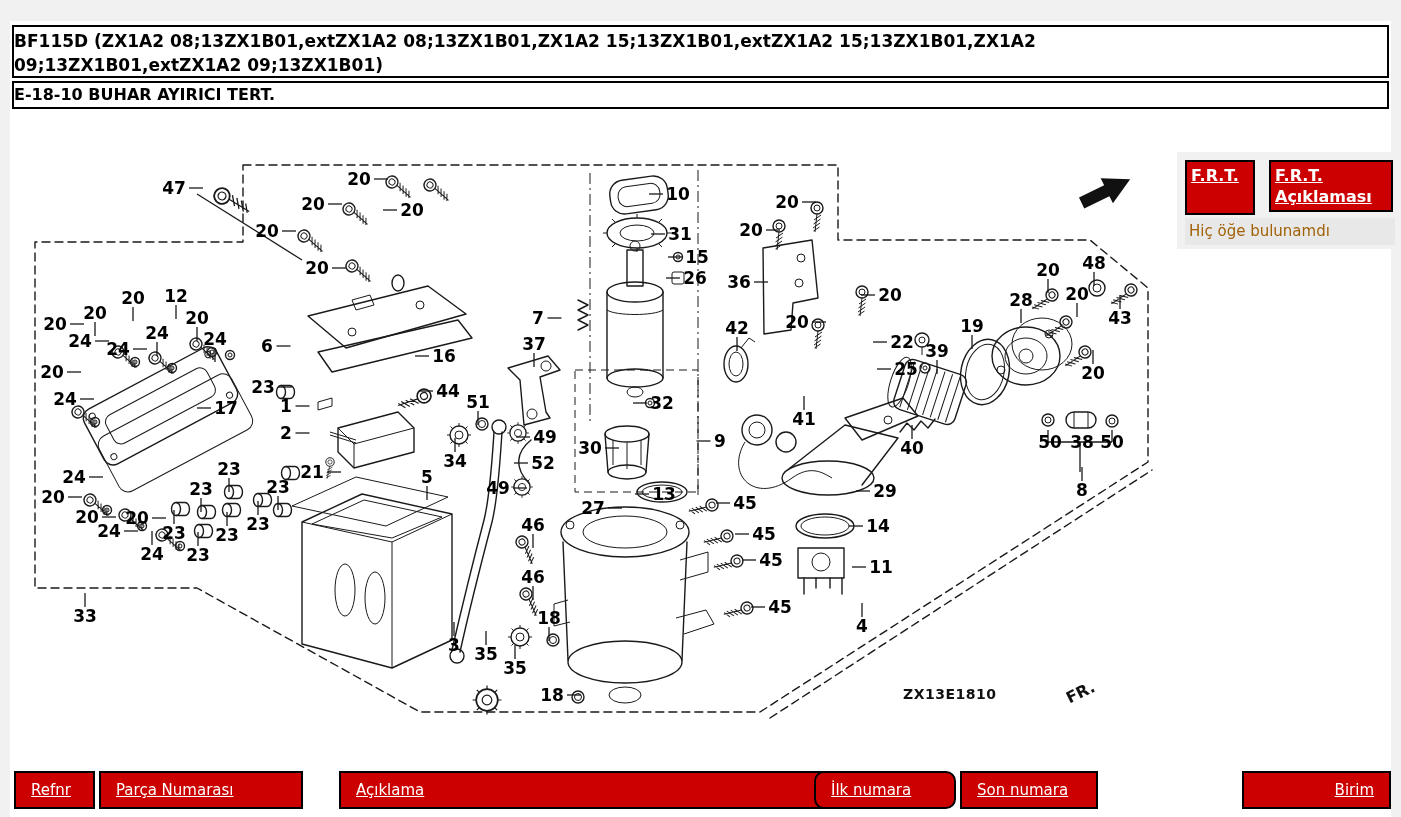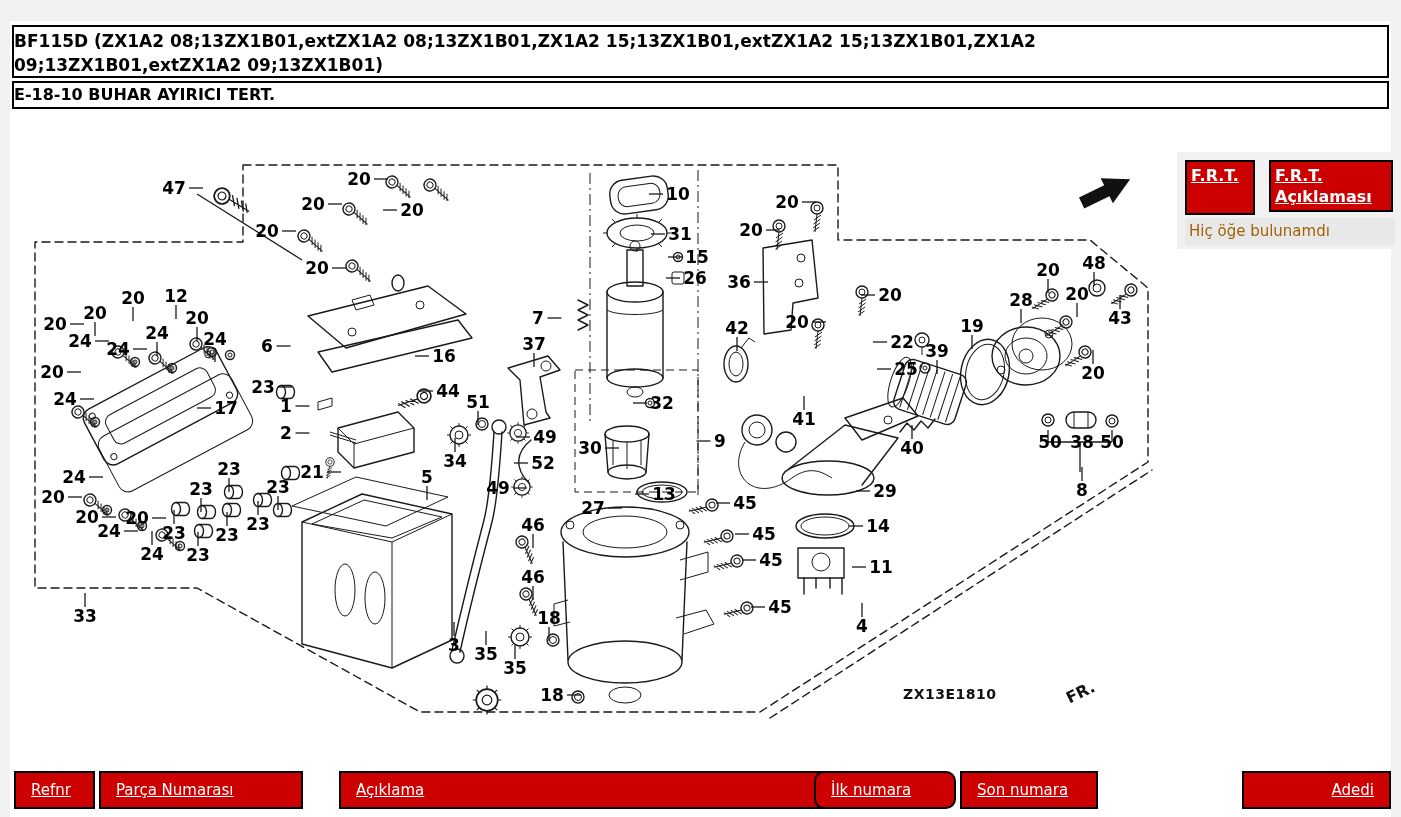--- a/index.html
+++ b/index.html
@@ -465,15 +465,15 @@
     <div class="frt-btn" id="frt-btn2">F.R.T. Açıklaması</div>
     <div id="frt-msg">Hiç öğe bulunamdı</div>
   </div>
 
   <div id="thead">
     <div class="th" style="left:14px;width:81px;">Refnr</div>
     <div class="th" style="left:99px;width:204px;">Parça Numarası</div>
     <div class="th" style="left:307px;width:503px;margin-left:32px;">Açıklama</div>
     <div class="th" style="left:814px;width:142px;border-radius:10px;">İlk numara</div>
     <div class="th" style="left:960px;width:138px;">Son numara</div>
-    <div class="th" style="left:1242px;width:149px;text-align:right;">Adedi</div>
+    <div class="th" style="left:1242px;width:149px;text-align:right;">Birim</div>
   </div>
 </div>
 
 </body></html>

